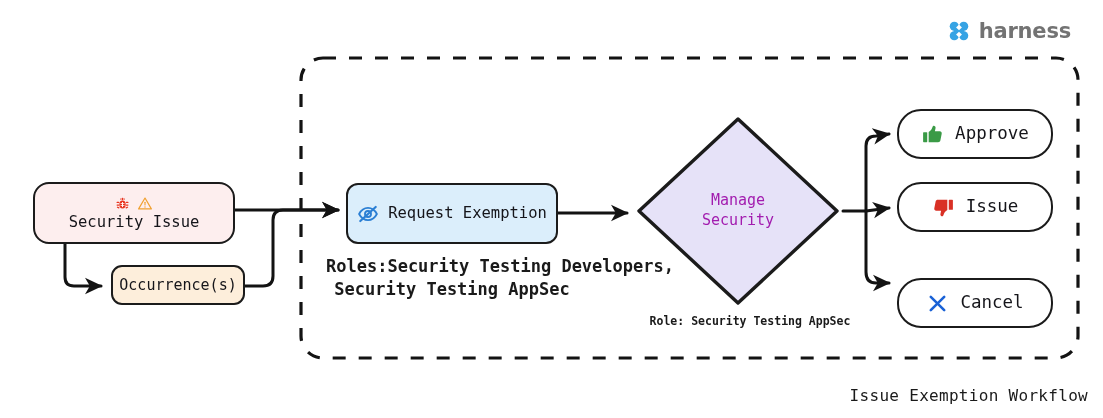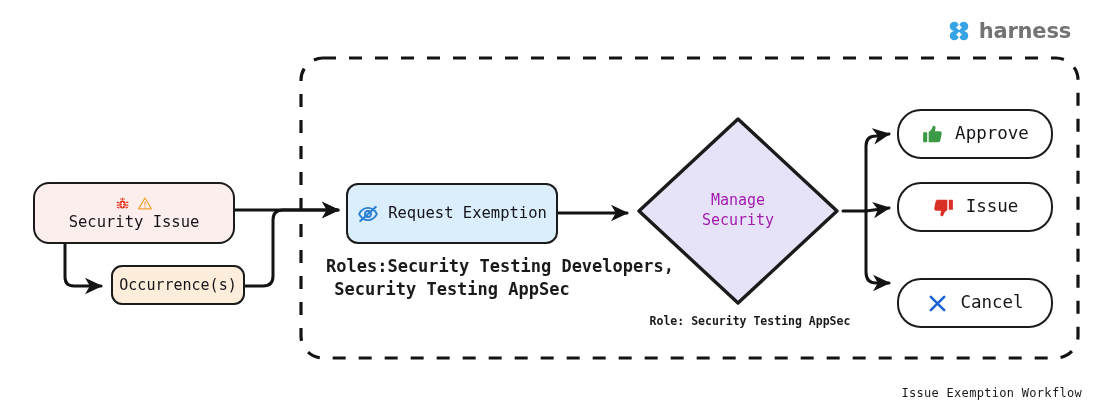--- a/index.html
+++ b/index.html
@@ -132,22 +132,22 @@
     line-height: 1.35;
     white-space: pre;
   }
   #caption-roles-request {
     left: 326px; top: 255px; width: 252px; font-size: 17px;
   }
   #caption-role-manage {
     left: 624px; top: 314px; width: 252px; font-size: 11.5px;
   }
   #caption-workflow-title {
-    right: 21px; top: 385px;
-    font-size: 12px; font-weight: normal;
+    right: 15px; top: 385px;
+    font-size: 16px; font-weight: normal;
     letter-spacing: 0.3px;
   }
 
   .icon-glyph { display: block; }
 </style>
 </head>
 <body>
 
 <div id="canvas">
 

